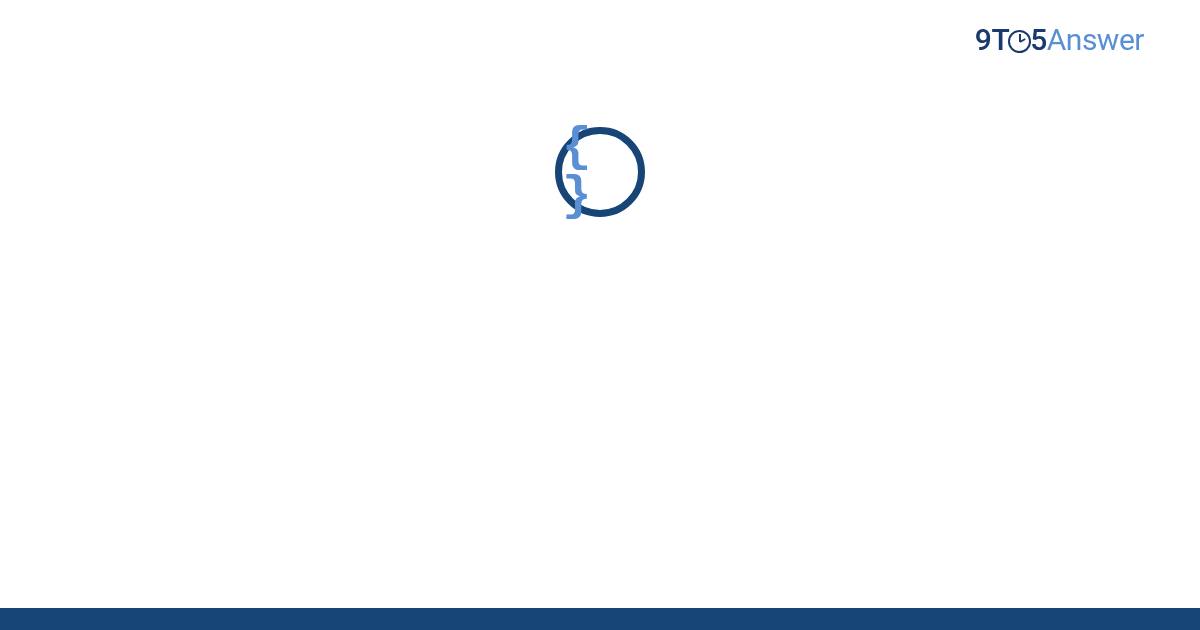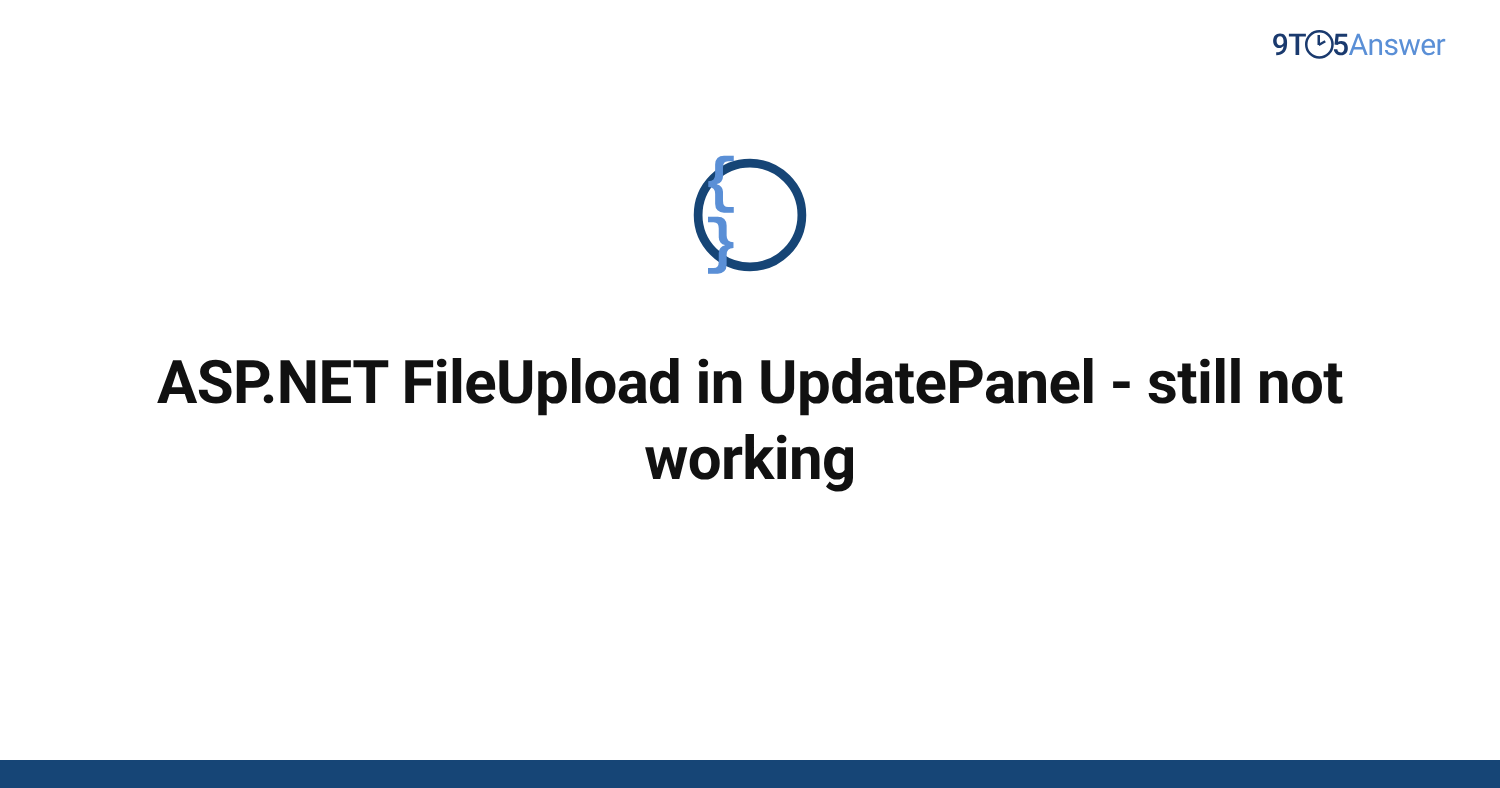--- a/index.html
+++ b/index.html
@@ -11,22 +11,22 @@
       width: 1200px;
       height: 630px;
       background: #ffffff;
       font-family: -apple-system, BlinkMacSystemFont, "Segoe UI", Roboto, Helvetica, Arial, sans-serif;
       position: relative;
       overflow: hidden;
     }
     .site-logo {
       position: absolute;
       top: 22px;
-      right: 44px;
-      font-size: 24px;
+      right: 56px;
+      font-size: 30px;
       font-weight: 400;
       letter-spacing: -0.5px;
     }
     .site-logo .nine {
       color: #1a3a6e;
       font-weight: 500;
     }
     .site-logo .t {
       color: #1a3a6e;
       font-weight: 500;
@@ -120,16 +120,15 @@
 <body>
 
 <div class="site-logo">
   <span class="nine">9</span><span class="t">T</span><span class="clock"></span><span class="five">5</span><span class="answer">Answer</span>
 </div>
 
 <div class="center-content">
   <div class="badge-icon">
     <span class="braces">{ }</span>
   </div>
-  <h1 class="title">ASP.NET FileUpload in UpdatePanel - still not working</h1>
 </div>
 
 <div class="footer-bar"></div>
 
 </body></html>

